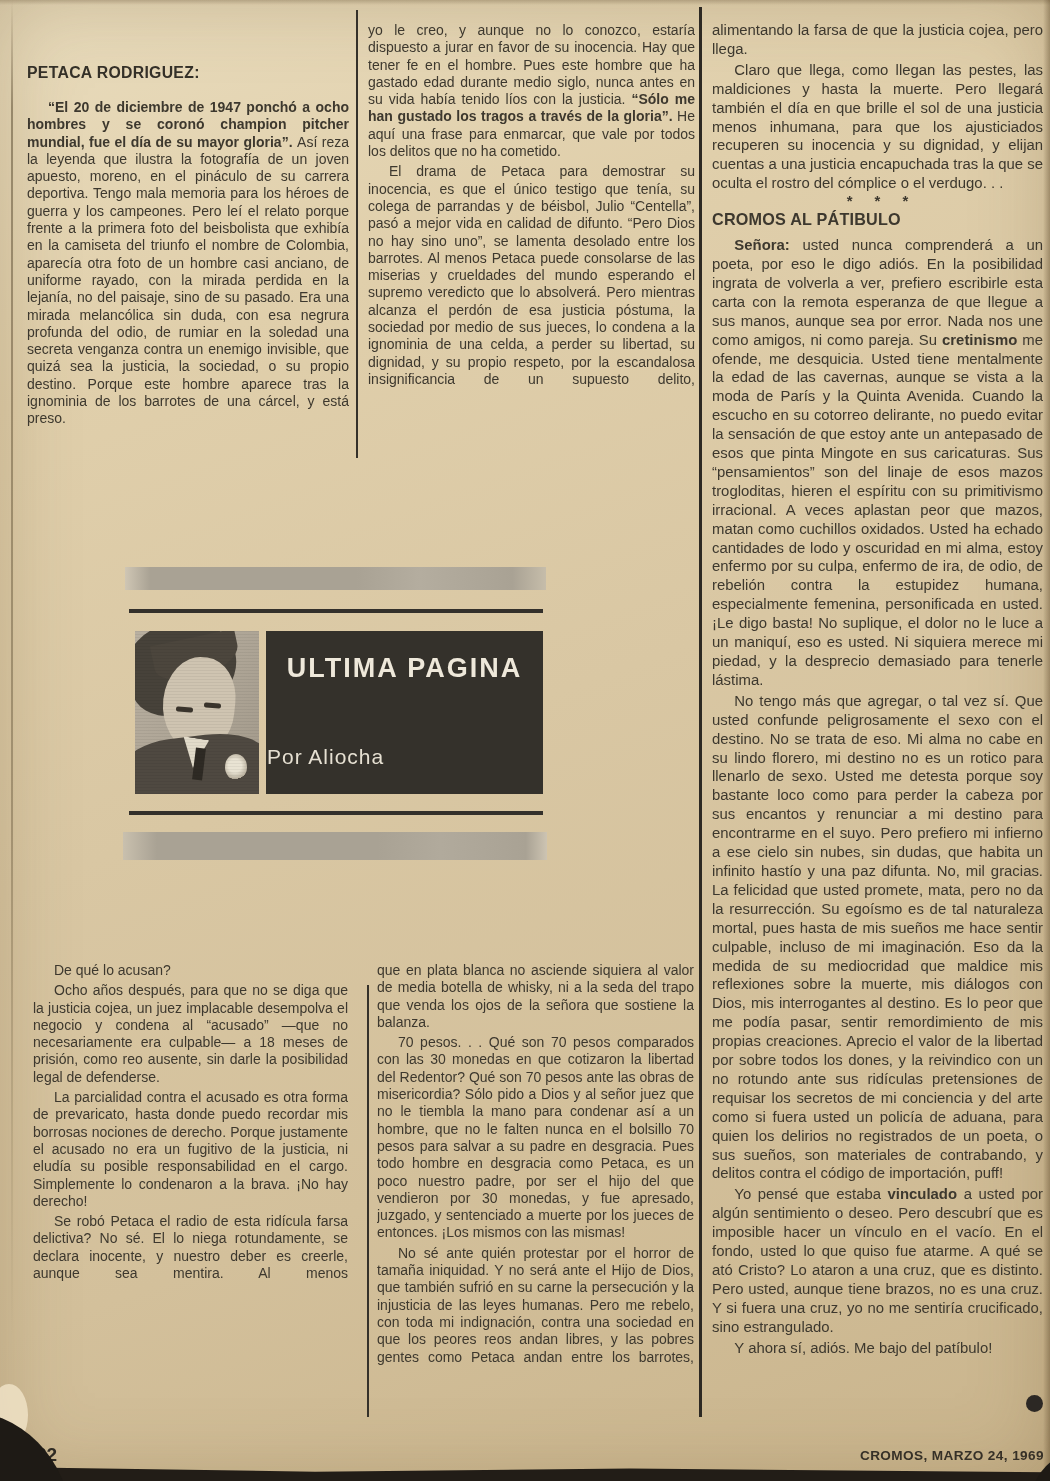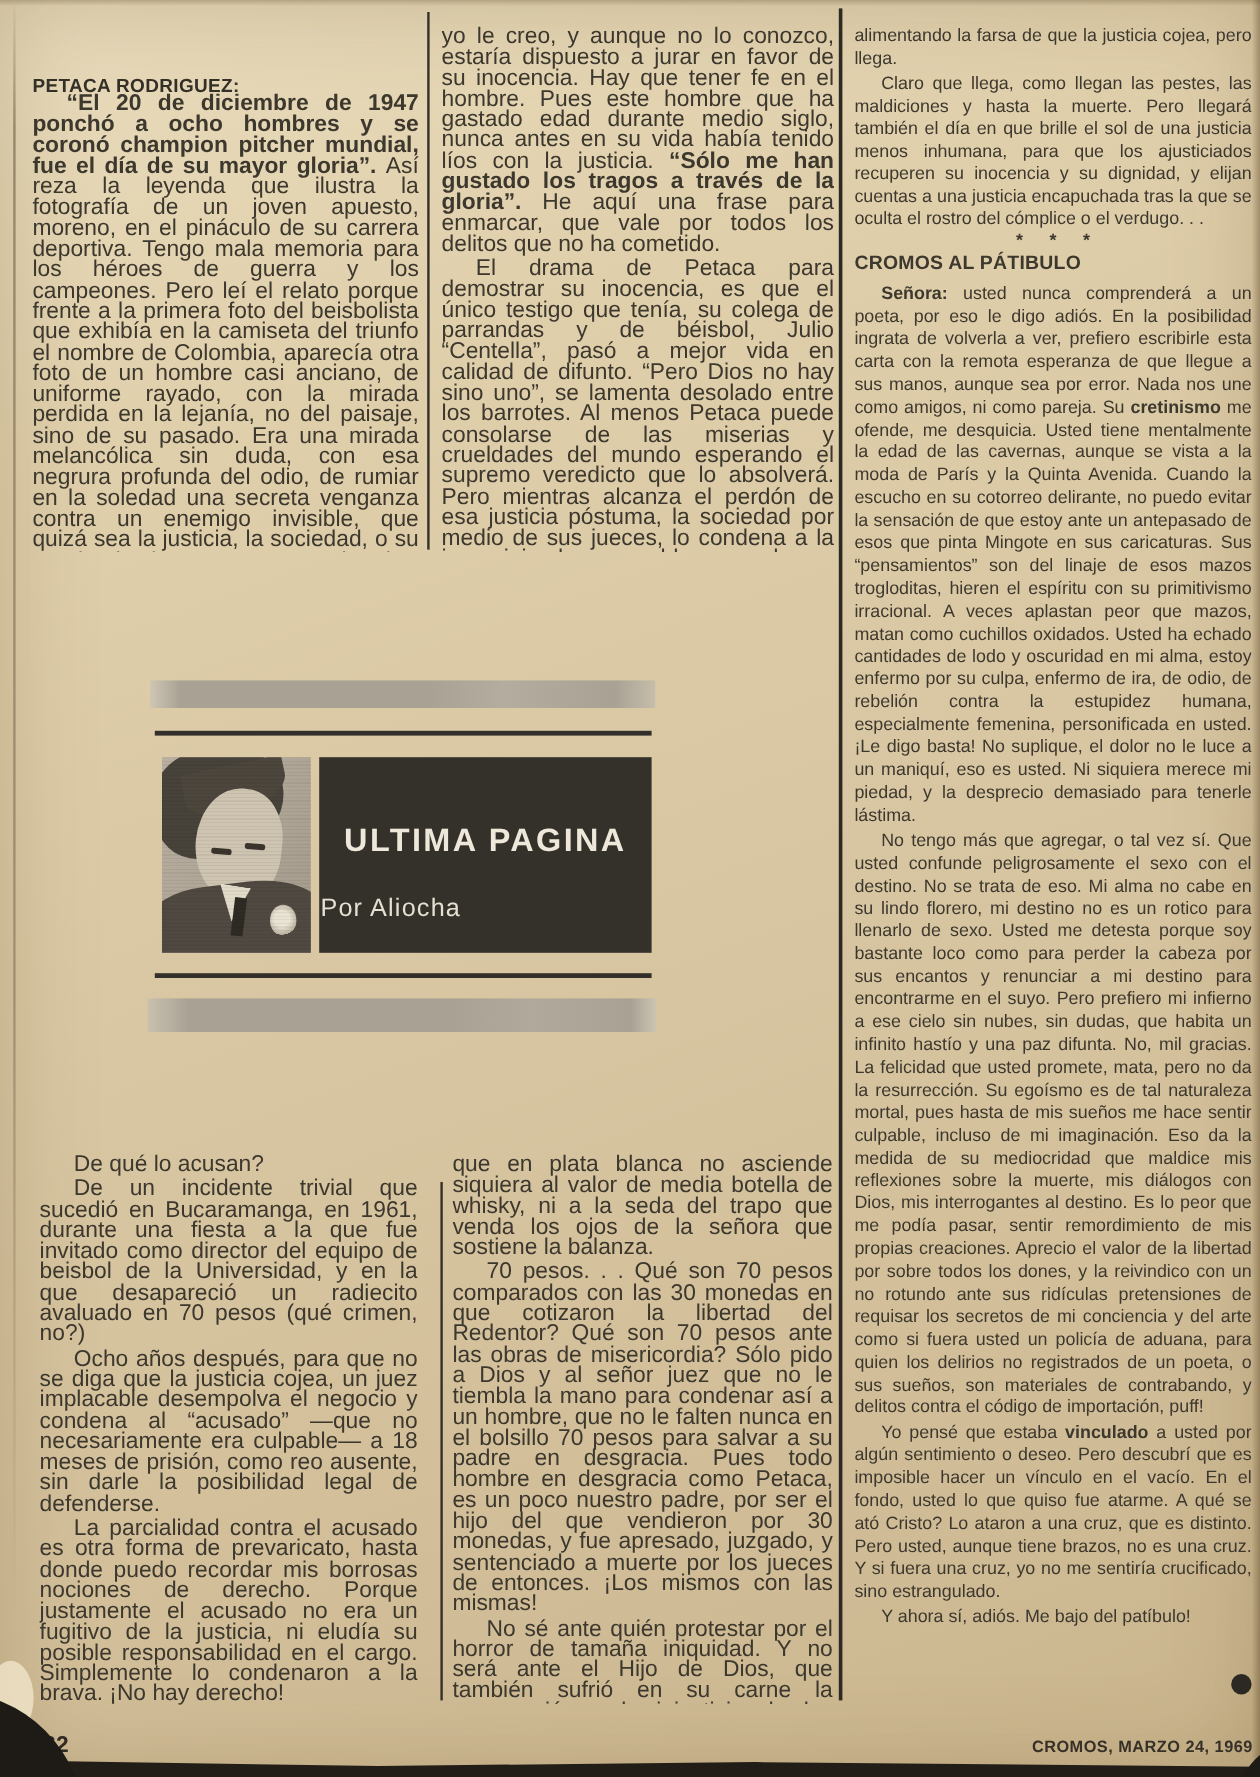--- a/index.html
+++ b/index.html
@@ -16,23 +16,23 @@
   .fold-line{position:absolute;left:11px;top:0;width:2px;height:1340px;
     background:linear-gradient(to bottom,rgba(70,54,30,0),rgba(70,54,30,.45) 8%,rgba(70,54,30,.32) 62%,rgba(70,54,30,0));}
 
   
   .title{position:absolute;left:26px;top:13px;width:330px;font-size:36px;line-height:42px;
     color:#33302a;word-spacing:13px;letter-spacing:.2px;font-weight:500;text-shadow:0 0 .5px #33302a;}
   .kicker{position:absolute;left:27px;top:64px;font-size:15.8px;font-weight:bold;
     letter-spacing:.3px;color:#343028;}
 
   
-  .col{position:absolute;font-size:19px;line-height:17.3px;color:#3d382e;
+  .col{position:absolute;font-size:14px;line-height:17.3px;color:#3d382e;
     text-align:justify;overflow:hidden;}
-  #col1top{left:27px;top:78px;width:322px;height:382px;}
+  #col1top{left:27px;top:99px;width:322px;height:382px;}
   #col2top{left:368px;top:22px;width:327px;height:438px;}
   #col1bot{left:33px;top:962px;width:315px;height:462px;}
   #col2bot{left:377px;top:962px;width:317px;height:458px;}
   #col3{left:712px;top:21px;width:331px;height:1398px;font-size:14.9px;line-height:18.9px;}
   .blk{margin:0;}
   .blk + .blk{margin-top:3px;}
   #col3 .blk + .blk{margin-top:2px;}
   .ind{text-indent:1.5em;}
   .jl{text-align-last:justify;}
   .b{font-weight:bold;}
@@ -73,21 +73,21 @@
   .ph-collar{left:46px;bottom:26px;width:26px;height:30px;background:#e2dbca;
     transform:rotate(9deg);clip-path:polygon(0 0,100% 0,55% 100%);}
   .ph-tie{left:59px;bottom:14px;width:10px;height:32px;background:#2e2a24;transform:rotate(7deg);}
   .ph-flower{right:12px;bottom:14px;width:22px;height:26px;border-radius:50%;
     background:radial-gradient(circle at 45% 45%,#e9e3d3 0 35%,#b9b09e 70%,rgba(0,0,0,0) 71%);}
   .ph-grain{left:0;top:0;right:0;bottom:0;
     background:repeating-linear-gradient(0deg,rgba(0,0,0,.05) 0 1px,rgba(255,255,255,0) 1px 3px);}
 
   .banner-box{position:absolute;left:266px;top:631px;width:277px;height:163px;background:#34312b;}
   .banner-title{position:absolute;top:22px;left:0;right:0;text-align:center;color:#eee8da;
-    font-weight:bold;font-size:27px;letter-spacing:2px;margin-top:32px;}
+    font-weight:bold;font-size:27px;letter-spacing:2px;}
   .banner-byline{position:absolute;top:114px;left:1px;color:#e6e0d2;font-size:21px;letter-spacing:1px;}
 
   
   .page-number{position:absolute;left:36px;top:1444px;font-size:19px;font-weight:bold;color:#2f2b24;}
   .issue{position:absolute;left:820px;top:1448px;width:224px;text-align:right;
     font-size:13.6px;font-weight:bold;letter-spacing:.4px;color:#363027;}
   .end-dot{position:absolute;left:1026px;top:1395px;width:17px;height:17px;border-radius:50%;background:#2c2824;}
 
   
   .bottom-edge{position:absolute;left:0;right:0;bottom:0;height:18px;background:#221d17;
@@ -110,21 +110,20 @@
 
   <div id="col1top" class="col">
       <p class="blk ind"><span class="b">“El 20 de diciembre de 1947 ponchó a ocho hombres y se coronó champion pitcher mundial, fue el día de su mayor gloria”. </span><span>Así reza la leyenda que ilustra la fotografía de un joven apuesto, moreno, en el pináculo de su carrera deportiva. Tengo mala memoria para los héroes de guerra y los campeones. Pero leí el relato porque frente a la primera foto del beisbolista que exhibía en la camiseta del triunfo el nombre de Colombia, aparecía otra foto de un hombre casi anciano, de uniforme rayado, con la mirada perdida en la lejanía, no del paisaje, sino de su pasado. Era una mirada melancólica sin duda, con esa negrura profunda del odio, de rumiar en la soledad una secreta venganza contra un enemigo invisible, que quizá sea la justicia, la sociedad, o su propio destino. Porque este hombre aparece tras la ignominia de los barrotes de una cárcel, y está preso.</span></p>
     </div>
   <div id="col2top" class="col">
       <p class="blk"><span>yo le creo, y aunque no lo conozco, estaría dispuesto a jurar en favor de su inocencia. Hay que tener fe en el hombre. Pues este hombre que ha gastado edad durante medio siglo, nunca antes en su vida había tenido líos con la justicia. </span><span class="b">“Sólo me han gustado los tragos a través de la gloria”.</span><span> He aquí una frase para enmarcar, que vale por todos los delitos que no ha cometido.</span></p>
       <p class="blk ind jl"><span>El drama de Petaca para demostrar su inocencia, es que el único testigo que tenía, su colega de parrandas y de béisbol, Julio “Centella”, pasó a mejor vida en calidad de difunto. “Pero Dios no hay sino uno”, se lamenta desolado entre los barrotes. Al menos Petaca puede consolarse de las miserias y crueldades del mundo esperando el supremo veredicto que lo absolverá. Pero mientras alcanza el perdón de esa justicia póstuma, la sociedad por medio de sus jueces, lo condena a la ignominia de una celda, a perder su libertad, su dignidad, y su propio respeto, por la escandalosa insignificancia  de un supuesto delito,</span></p>
     </div>
   <div id="col1bot" class="col">
       <p class="blk ind"><span>De qué lo acusan?</span></p>
-      <p class="blk ind"><span>De un incidente trivial que sucedió en Bucaramanga, en 1961, durante una fiesta a la que fue invitado como director del equipo de beisbol de la Universidad, y en la que desapareció un radiecito avaluado en 70 pesos  (qué crimen, no?)</span></p>
       <p class="blk ind"><span>Ocho años después, para que no se diga que la justicia cojea, un juez implacable desempolva el negocio y condena al “acusado” —que no necesariamente era culpable— a 18 meses de prisión, como reo ausente, sin darle la posibilidad legal de defenderse.</span></p>
       <p class="blk ind"><span>La parcialidad contra el acusado es otra forma de prevaricato, hasta donde puedo recordar mis borrosas nociones de derecho. Porque justamente el acusado no era un fugitivo de la justicia, ni eludía su posible responsabilidad en el cargo. Simplemente lo condenaron a la brava. ¡No hay derecho!</span></p>
       <p class="blk ind jl"><span>Se robó Petaca el radio de esta ridícula farsa delictiva? No sé. El lo niega rotundamente, se declara inocente, y nuestro deber es creerle, aunque sea mentira. Al menos</span></p>
     </div>
   <div id="col2bot" class="col">
       <p class="blk"><span>que en plata blanca no asciende siquiera al valor de media botella de whisky, ni a la seda del trapo que venda los ojos de la señora que sostiene la balanza.</span></p>
       <p class="blk ind"><span>70 pesos. . .  Qué son 70 pesos comparados con las 30 monedas en que cotizaron la libertad del Redentor? Qué son 70 pesos ante las obras de misericordia? Sólo pido a Dios y al señor juez que no le tiembla la mano para condenar así a un hombre, que no le falten nunca en el bolsillo 70 pesos para salvar a su padre en desgracia. Pues todo hombre en desgracia como Petaca, es un poco nuestro padre, por ser el hijo del que vendieron por 30 monedas, y fue apresado, juzgado, y sentenciado a muerte por los jueces de entonces. ¡Los mismos con las mismas!</span></p>
       <p class="blk ind jl"><span>No sé ante quién protestar por el horror de tamaña iniquidad. Y no será ante el Hijo de Dios, que también sufrió en su carne la persecución y la injusticia de las leyes humanas. Pero me rebelo, con toda mi indignación, contra una sociedad en que los peores reos andan libres, y las pobres gentes como Petaca andan entre los barrotes,</span></p>
     </div>
   <div id="col3" class="col">

